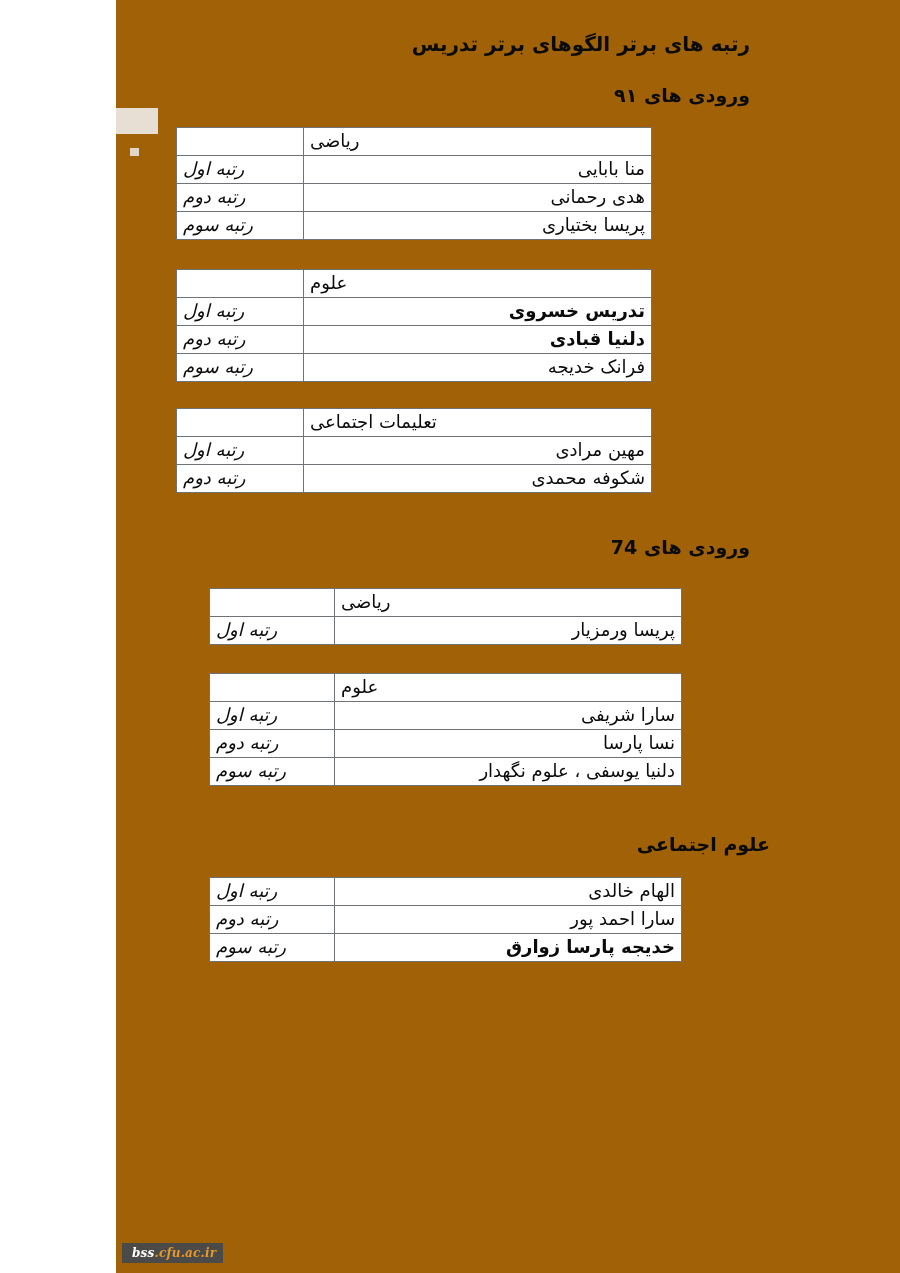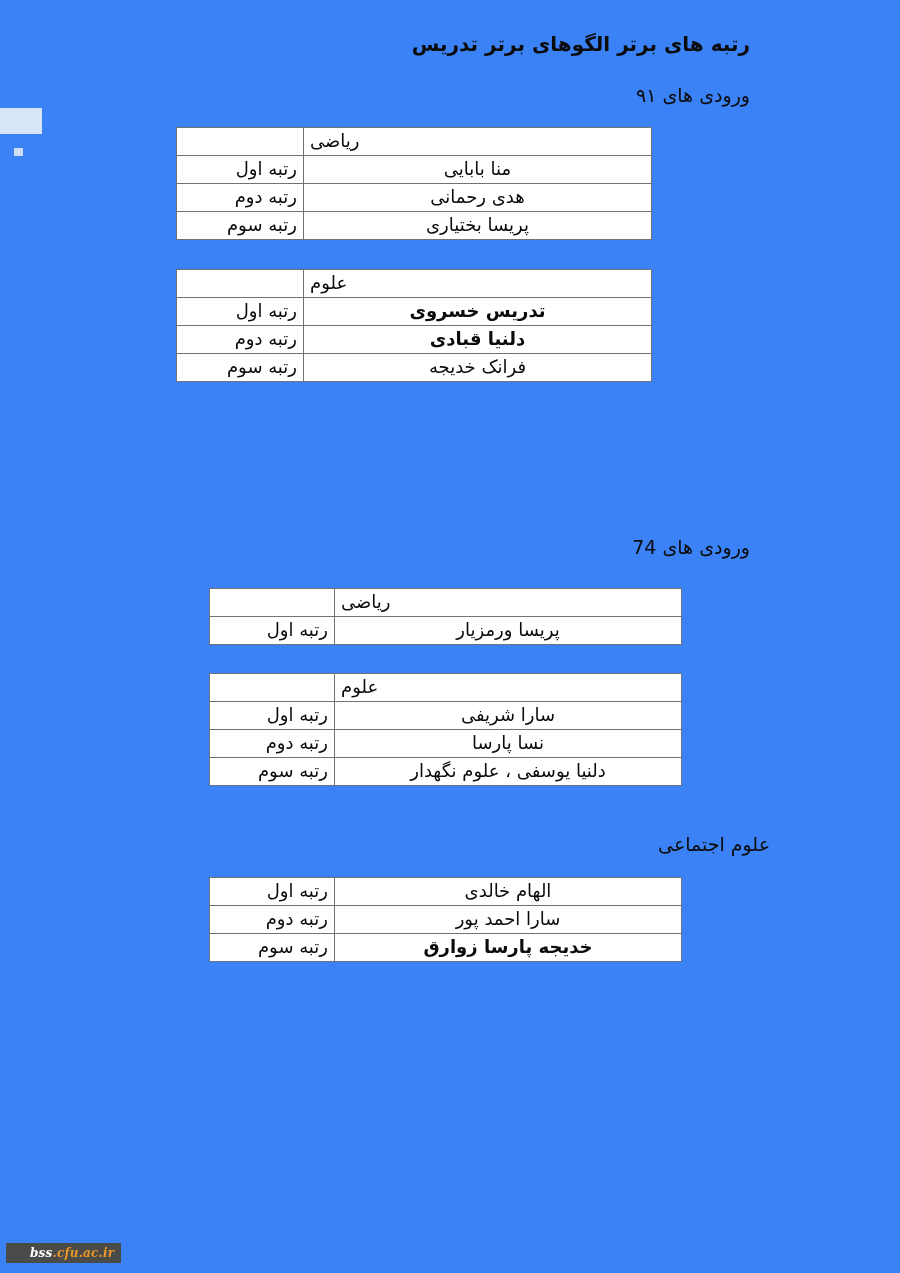--- a/index.html
+++ b/index.html
@@ -13,23 +13,23 @@
     height: 1273px;
     position: relative;
     overflow: hidden;
     font-family: "DejaVu Sans", "Liberation Sans", sans-serif;
     color: #0b0b0b;
     direction: rtl;
   }
 
   .page {
     position: relative;
-    width: 900px;
+    width: 784px;
     height: 1273px;
-    background: #3b82f6;
+    background: #a16207;
   }
 
   
   .scan-smudge {
     position: absolute;
     left: 0px;
     top: 108px;
     width: 42px;
     height: 26px;
     background: #f4f6f8;
@@ -51,21 +51,21 @@
     right: 150px;
     font-size: 20px;
     font-weight: bold;
     letter-spacing: 0px;
     white-space: nowrap;
   }
 
   .section-heading {
     position: absolute;
     font-size: 19px;
-    font-weight: normal;
+    font-weight: bold;
     white-space: nowrap;
   }
   .heading-91 { top: 84px;  right: 150px; }
   .heading-92 { top: 536px; right: 150px; }
   .heading-social { top: 833px; right: 130px; }
 
   table.rank-table {
     position: absolute;
     border-collapse: collapse;
     table-layout: fixed;
@@ -83,25 +83,26 @@
   }
   td.head-cell {
     text-align: left;
     border: 1px solid #6f7378;
   }
   td.head-spacer {
     border: none;
     background: transparent;
   }
   td.name-cell {
-    text-align: center;
+    text-align: right;
     margin-left: 19px;
   }
   td.rank-cell {
-    text-align: right;
+    text-align: left;
+    font-style: italic;
   }
   td.bold-name {
     font-weight: bold;
   }
 
   
   .t91 { right: 248px; }
   .t91 .col-name { width: 348px; }
   .t91 .col-rank { width: 127px; }
 
@@ -120,21 +121,21 @@
   .watermark {
     position: absolute;
     left: 6px;
     bottom: 10px;
     background: #4a4a48;
     color: #ffffff;
     font-family: "DejaVu Serif", "Liberation Serif", serif;
     font-style: italic;
     font-weight: bold;
     font-size: 12px;
-    padding: 3px 7px 3px 24px;
+    padding: 3px 7px 3px 10px;
     letter-spacing: .2px;
     direction: ltr;
   }
   .watermark .wm-accent { color: #e8972a; }
 </style>
 </head>
 <body>
 
 <div class="page">
 
@@ -188,20 +189,40 @@
         <td class="name-cell bold-name">دلنیا قبادی</td>
         <td class="rank-cell">رتبه دوم</td>
       </tr>
       <tr>
         <td class="name-cell">فرانک خدیجه</td>
         <td class="rank-cell">رتبه سوم</td>
       </tr>
     </tbody>
   </table>
 
+  <table class="rank-table t91 tbl-91-social">
+    <colgroup>
+        <col class="col-name">
+        <col class="col-rank">
+      </colgroup>
+    <tbody>
+      <tr>
+        <td class="head-cell">تعلیمات اجتماعی</td>
+        <td class="head-spacer"></td>
+      </tr>
+      <tr>
+        <td class="name-cell">مهین مرادی</td>
+        <td class="rank-cell">رتبه اول</td>
+      </tr>
+      <tr>
+        <td class="name-cell">شکوفه محمدی</td>
+        <td class="rank-cell">رتبه دوم</td>
+      </tr>
+    </tbody>
+  </table>
 
   <div class="section-heading heading-92">ورودی های 74</div>
 
   <table class="rank-table t92 tbl-92-math">
     <colgroup>
         <col class="col-name">
         <col class="col-rank">
       </colgroup>
     <tbody>
       <tr>

